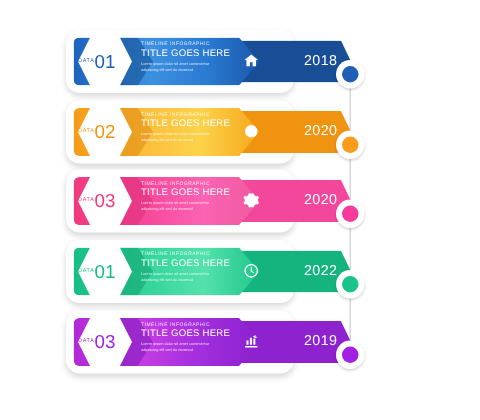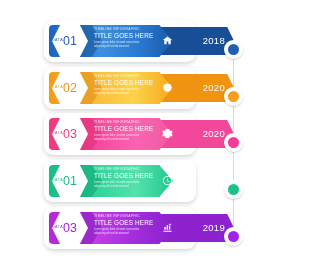--- a/index.html
+++ b/index.html
@@ -150,20 +150,23 @@
       <div class="lede">adipiscing elit sed do eiusmod</div>
     </div>
     <div class="icon">
         <svg viewBox="0 0 24 24">
           <path d="M12 8a4 4 0 1 0 0 8 4 4 0 0 0 0-8zm9.4 5.6.1-1.6-.1-1.6 2-1.5-2-3.4-2.3 1a8 8 0 0 0-2.8-1.6L16 2H8l-.3 2.9a8 8 0 0 0-2.8 1.6l-2.3-1-2 3.4 2 1.5L2.5 12l.1 1.6-2 1.5 2 3.4 2.3-1a8 8 0 0 0 2.8 1.6L8 22h8l.3-2.9a8 8 0 0 0 2.8-1.6l2.3 1 2-3.4zM12 15a3 3 0 1 1 0-6 3 3 0 0 1 0 6z"></path>
         </svg>
       </div>
   </div>
     <div class="row" style="top: 160px;">
     <div class="card"></div>
+    <div class="tail" style="background:#15b47e">
+      <span class="year">2022</span>
+    </div>
     <div class="bar" style="background:linear-gradient(90deg,#18bd85 0%,#34d49b 40%,#54e2ac 70%,#22c68d 100%)"></div>
     <div class="wedge" style="background:#11a472"></div>
     <div class="hex">
       <span class="hex-label" style="color:#18bd85">DATA</span>
       <span class="hex-num" style="color:#18bd85">01</span>
     </div>
     <div class="txt">
       <div class="kicker">TIMELINE INFOGRAPHIC</div>
       <div class="title">TITLE GOES HERE</div>
       <div class="lede">Lorem ipsum dolor sit amet consectetur</div>

